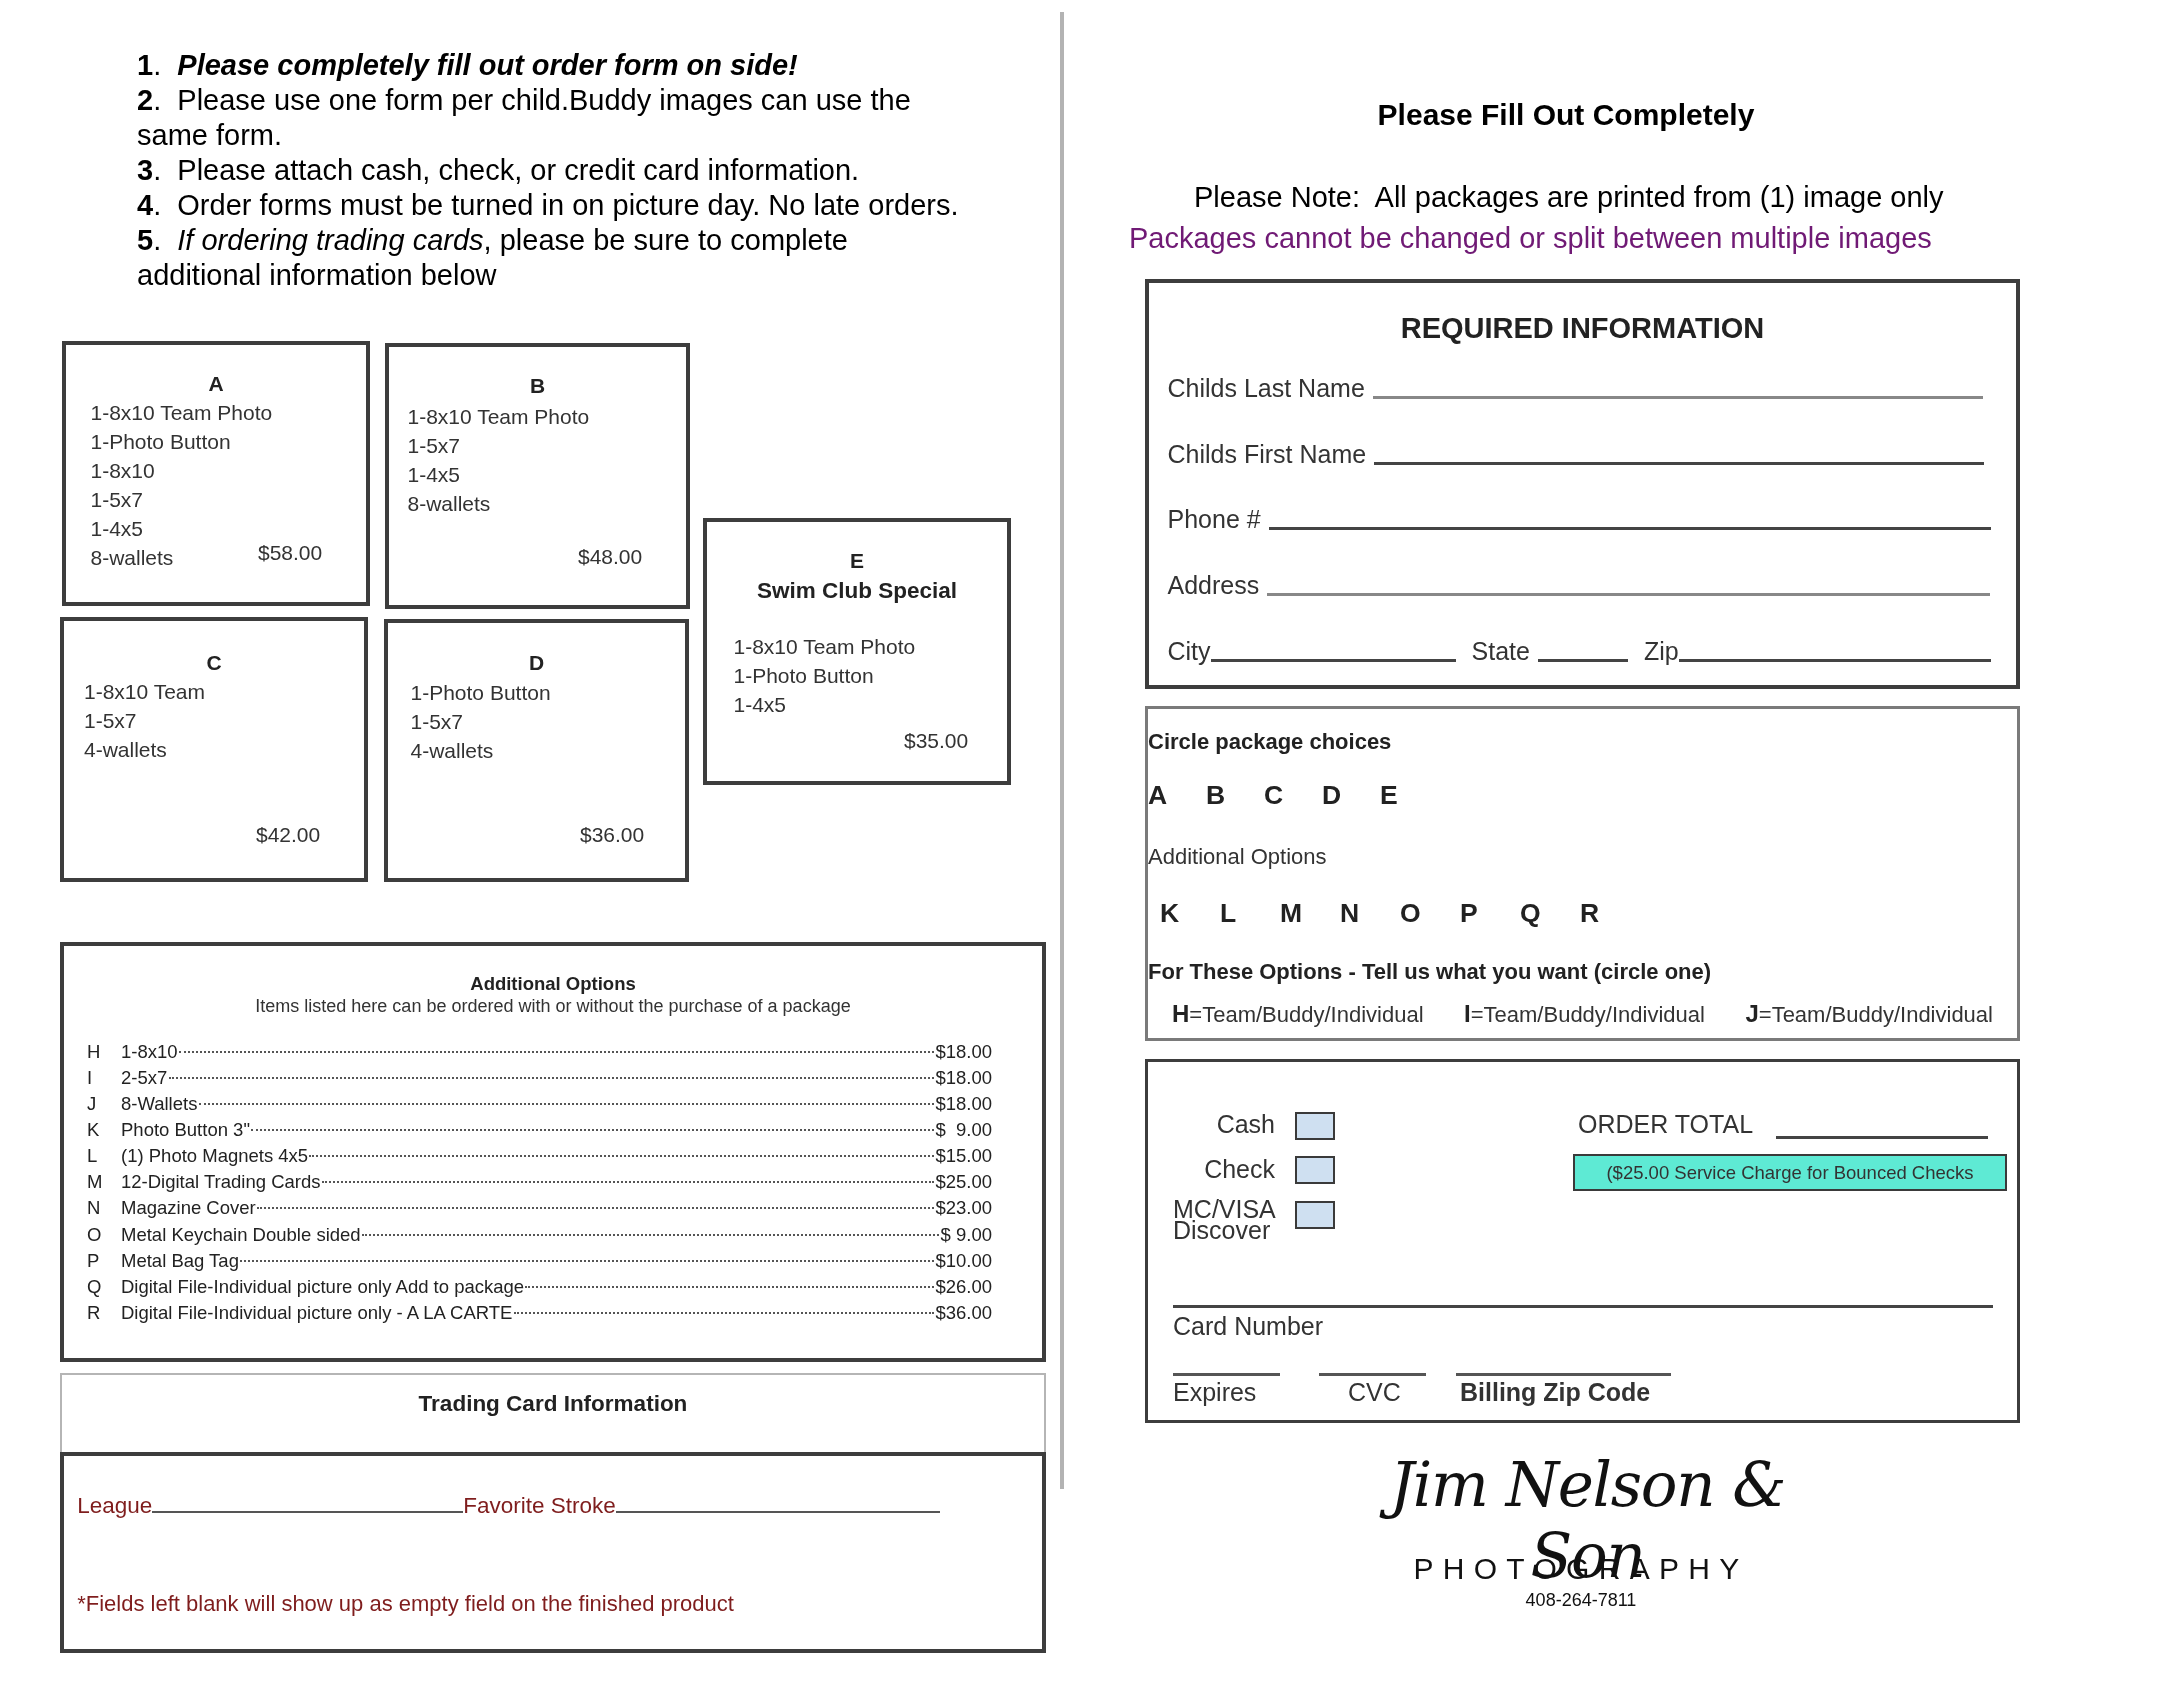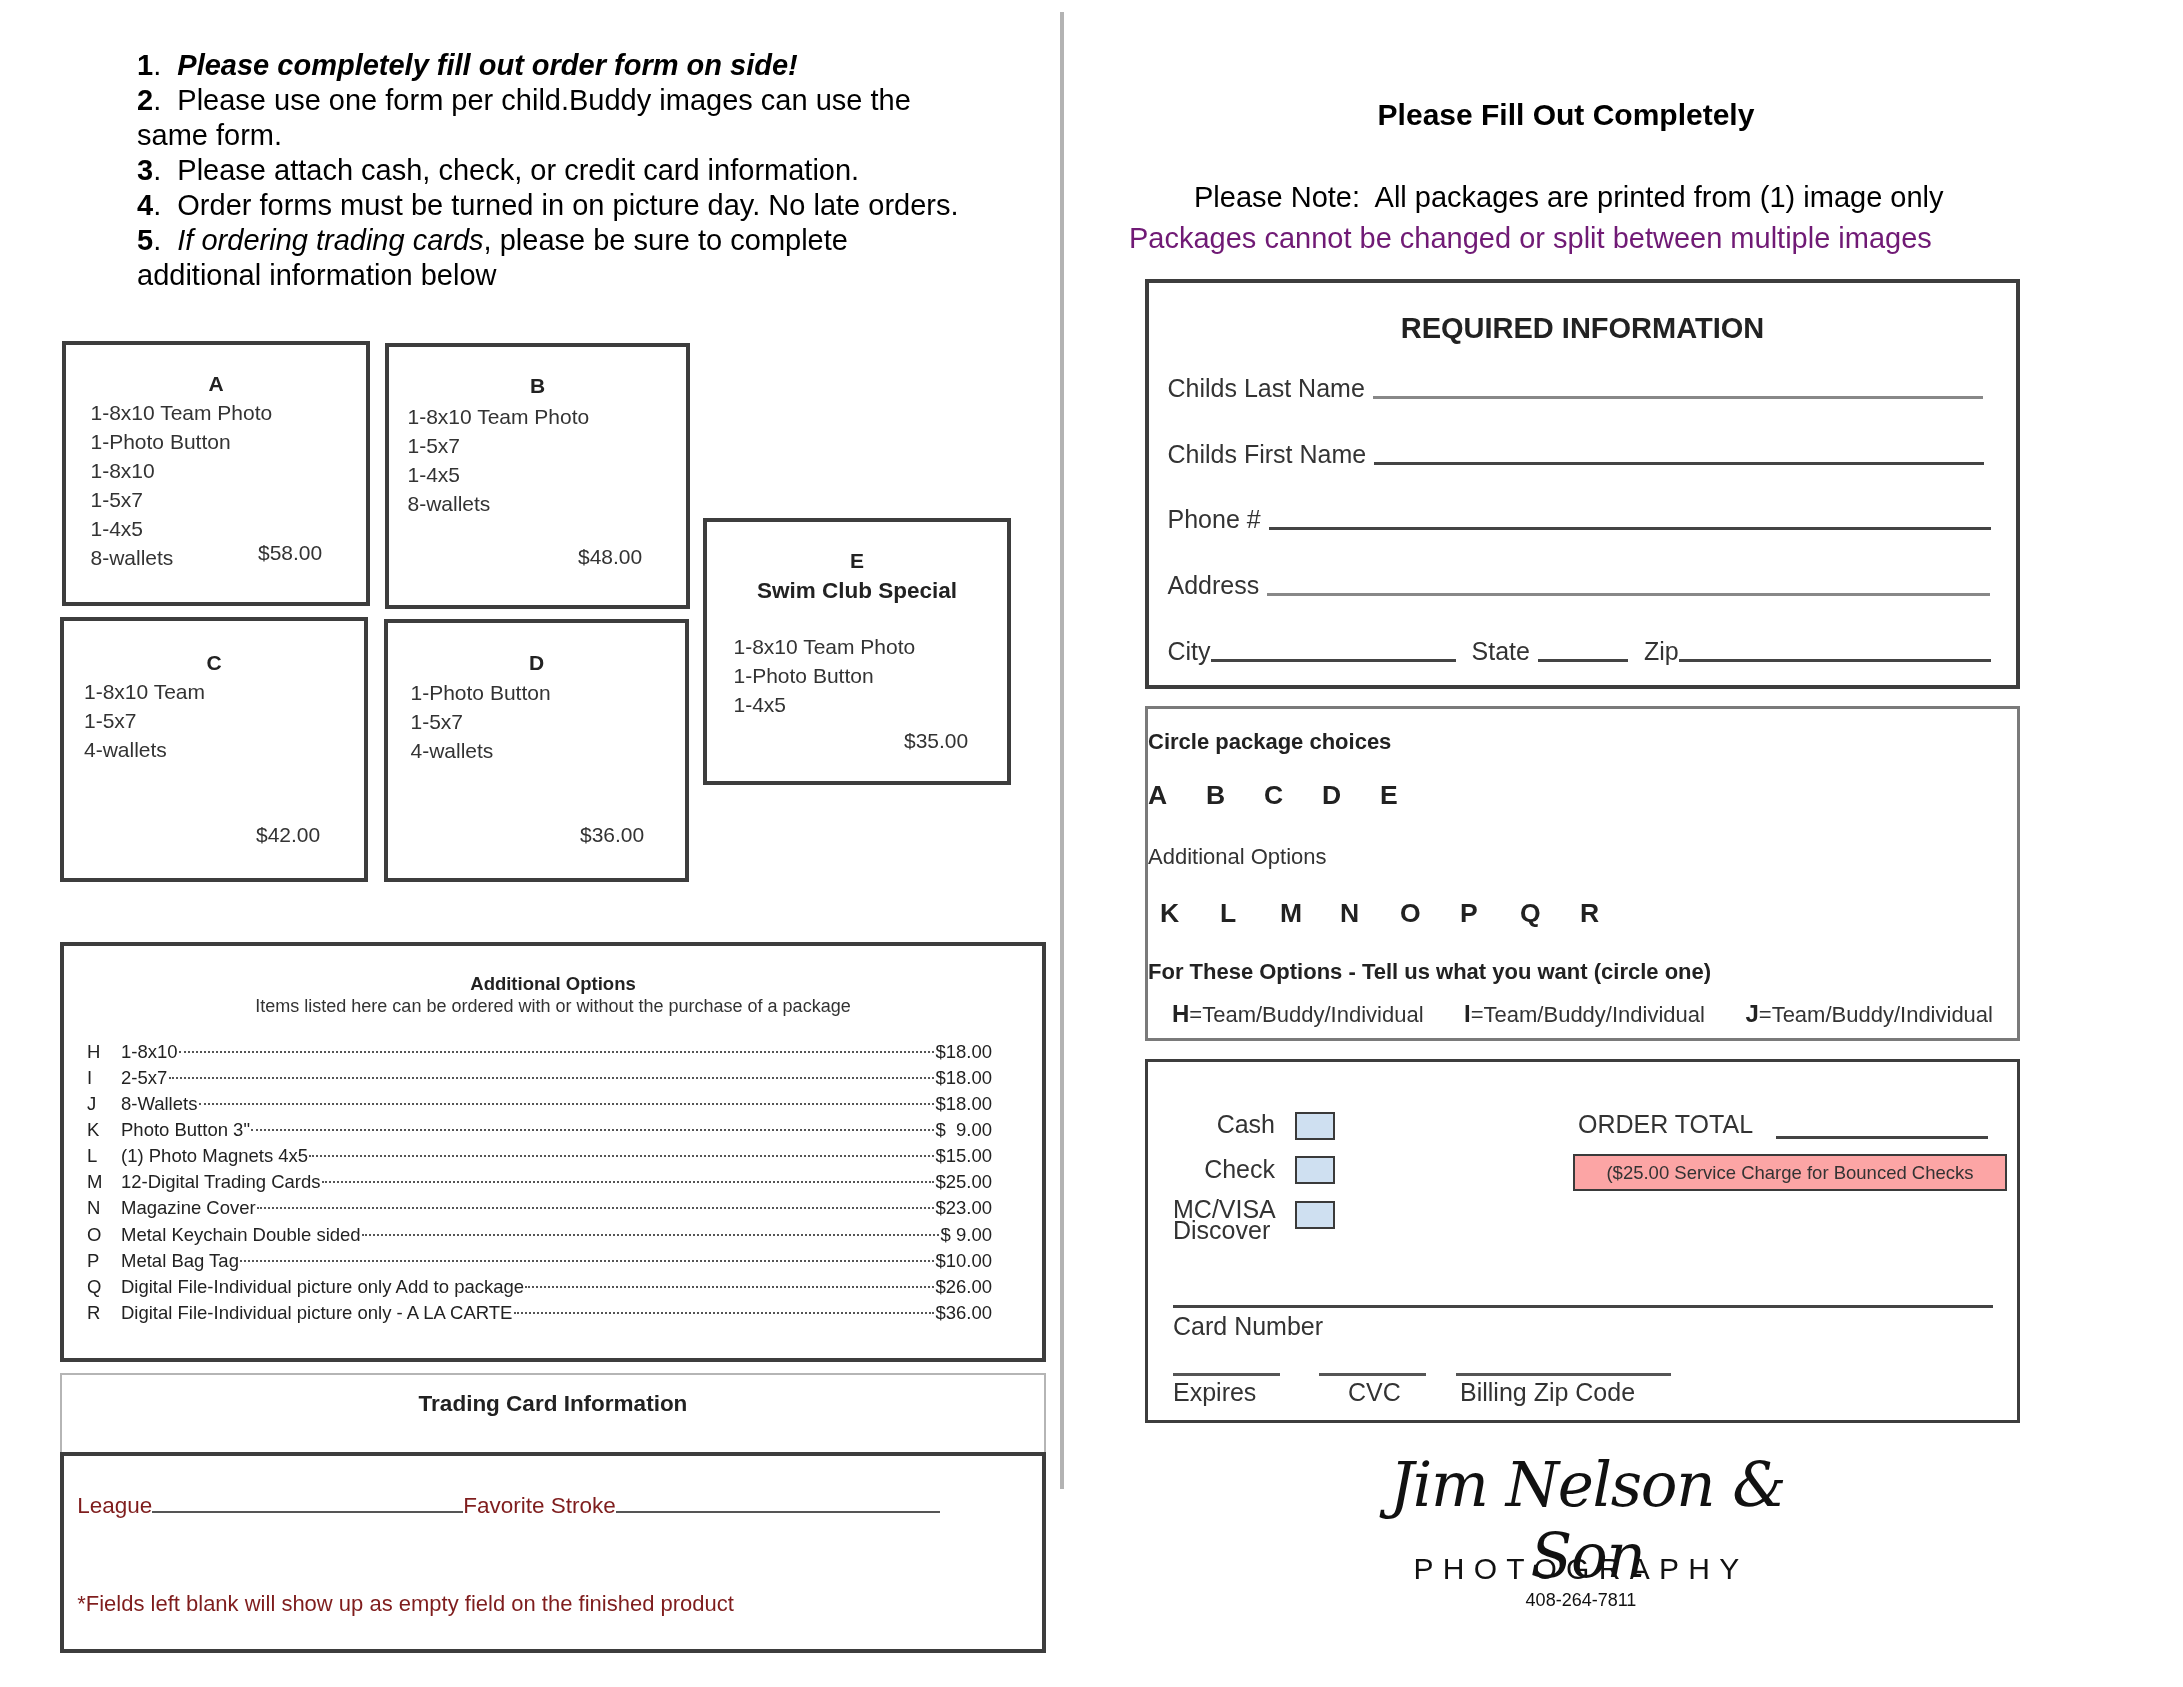--- a/index.html
+++ b/index.html
@@ -47,21 +47,21 @@
   .req-row .ln { flex:1; border-bottom:3.3px solid #888; margin-left:8px; margin-bottom:4px; }
   .req-row .ln.dark { border-bottom-color:#444; }
 
   .circ-center { position:absolute; left:0; right:0; color:#222; }
   .letters span { display:inline-block; font-weight:bold; font-size:26.5px; }
   .hij { position:absolute; left:24px; right:24px; display:flex; justify-content:space-between; font-size:22px; color:#333; top:999px; }
   .hij b { font-size:24px; color:#222; }
 
   .pay-lbl { position:absolute; font-size:25px; color:#333; text-align:right; }
   .chk { position:absolute; width:40px; height:28.4px; background:#cfe0f1; border:2.6px solid #3a3a3a; box-sizing:border-box; }
-  .svc { position:absolute; left:1573px; top:1154px; width:434px; height:37px; background:#fca5a5; border:2.6px solid #3a3a3a; box-sizing:border-box;
+  .svc { position:absolute; left:1573px; top:1154px; width:434px; height:37px; background:#5eead4; border:2.6px solid #3a3a3a; box-sizing:border-box;
          font-size:18.5px; color:#333; display:flex; align-items:center; justify-content:center; white-space:nowrap; }
   .hline { position:absolute; background:#444; }
 
   
   .logo-script { left:1376px; top:1449px; width:423px; text-align:center; font-family:"DejaVu Serif", serif; font-style:italic; font-size:61px; color:#111; letter-spacing:-1.3px; }
   .logo-photo { left:1389px; top:1552px; width:384px; text-align:center; font-size:30px; letter-spacing:9.3px; color:#111; }
   .logo-phone { left:1389px; top:1590px; width:384px; text-align:center; font-size:18px; color:#111; }
 </style>
 </head>
 <body>
@@ -278,18 +278,18 @@
 <div class="hline" style="left:1776px;top:1136px;width:212px;height:2.6px;"></div>
 <div class="svc">($25.00 Service Charge for Bounced Checks</div>
 
 <div class="hline" style="left:1173px;top:1305px;width:820px;height:2.6px;"></div>
 <div class="pay-lbl" style="left:1173px;top:1312px;text-align:left;">Card Number</div>
 <div class="hline" style="left:1173px;top:1373px;width:107px;height:2.6px;background:#555;"></div>
 <div class="hline" style="left:1319px;top:1373px;width:107px;height:2.6px;background:#555;"></div>
 <div class="hline" style="left:1456px;top:1373px;width:215px;height:2.6px;background:#555;"></div>
 <div class="pay-lbl" style="left:1173px;top:1378px;text-align:left;">Expires</div>
 <div class="pay-lbl" style="left:1348px;top:1378px;text-align:left;">CVC</div>
-<div class="pay-lbl" style="left:1460px;top:1378px;text-align:left;">Billing Zip Code</div>
+<div class="pay-lbl" style="left:1460px;top:1378px;text-align:left;font-weight:bold;">Billing Zip Code</div>
 
 <div class="abs logo-script">Jim Nelson &amp; Son</div>
 <div class="abs logo-photo">PHOTOGRAPHY</div>
 <div class="abs logo-phone">408-264-7811</div>
 
 
 </body></html>

